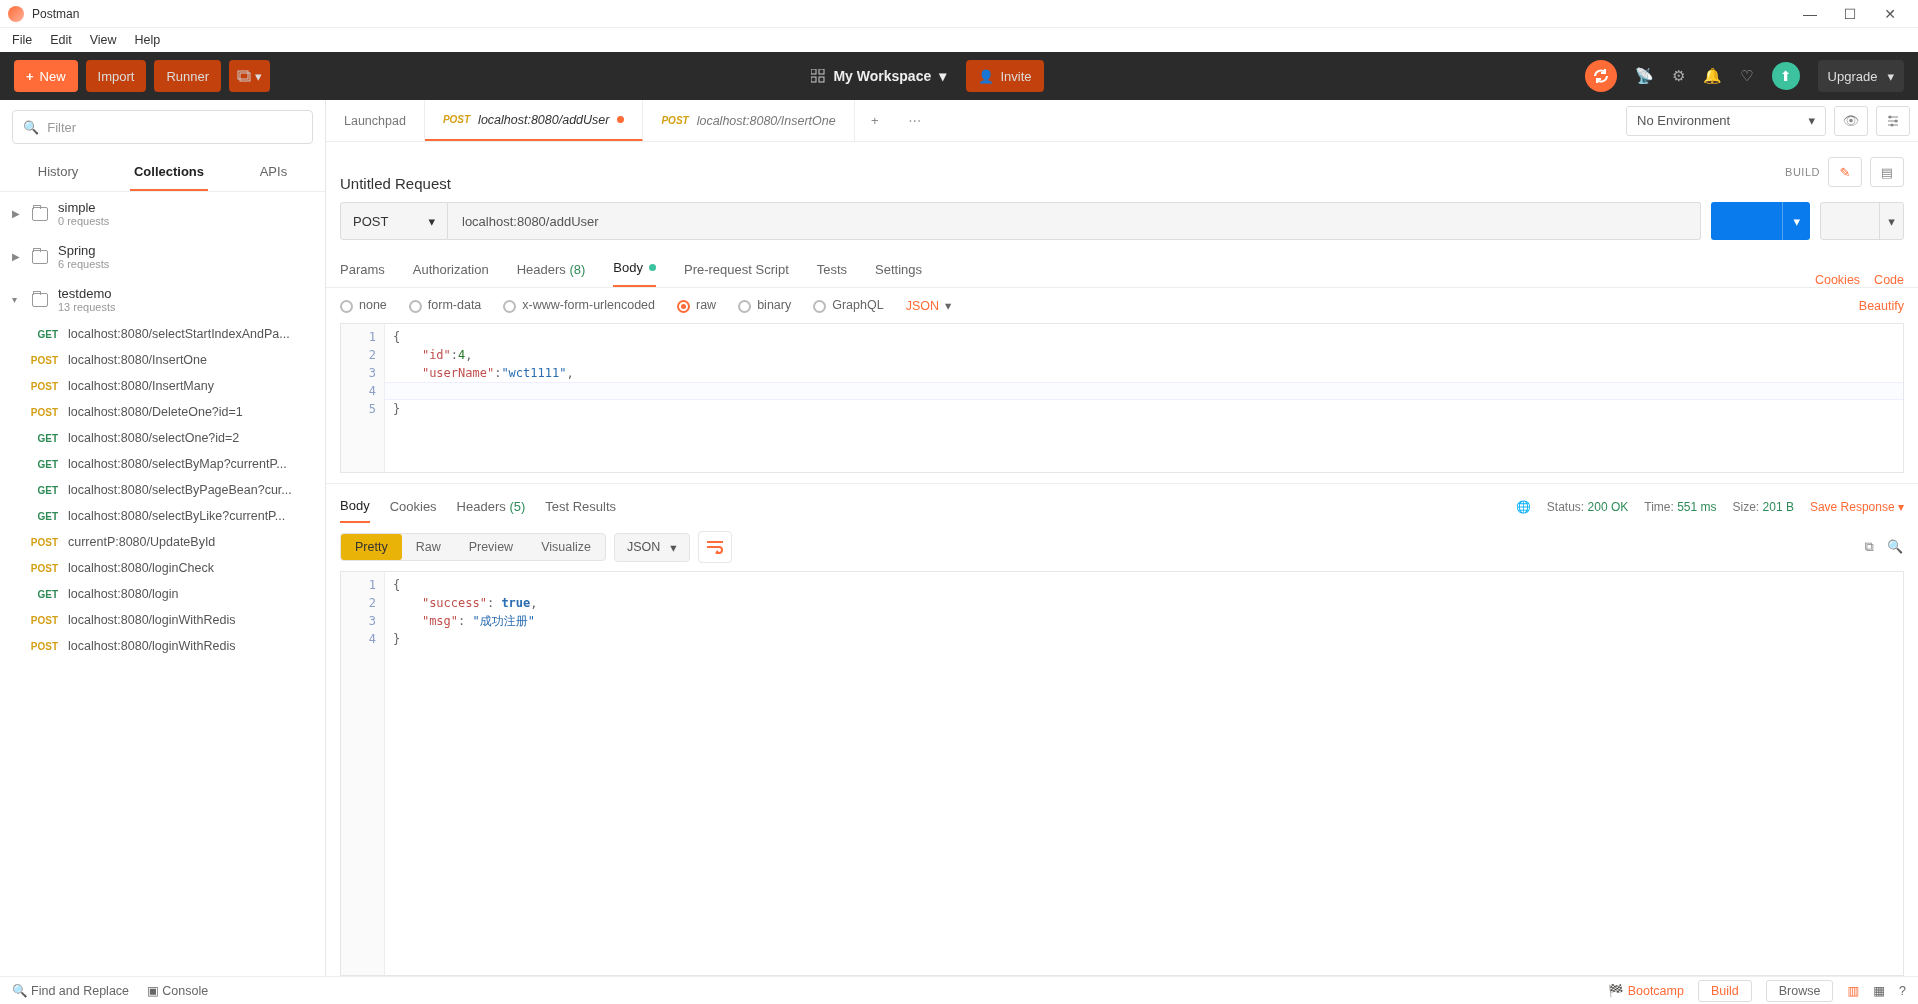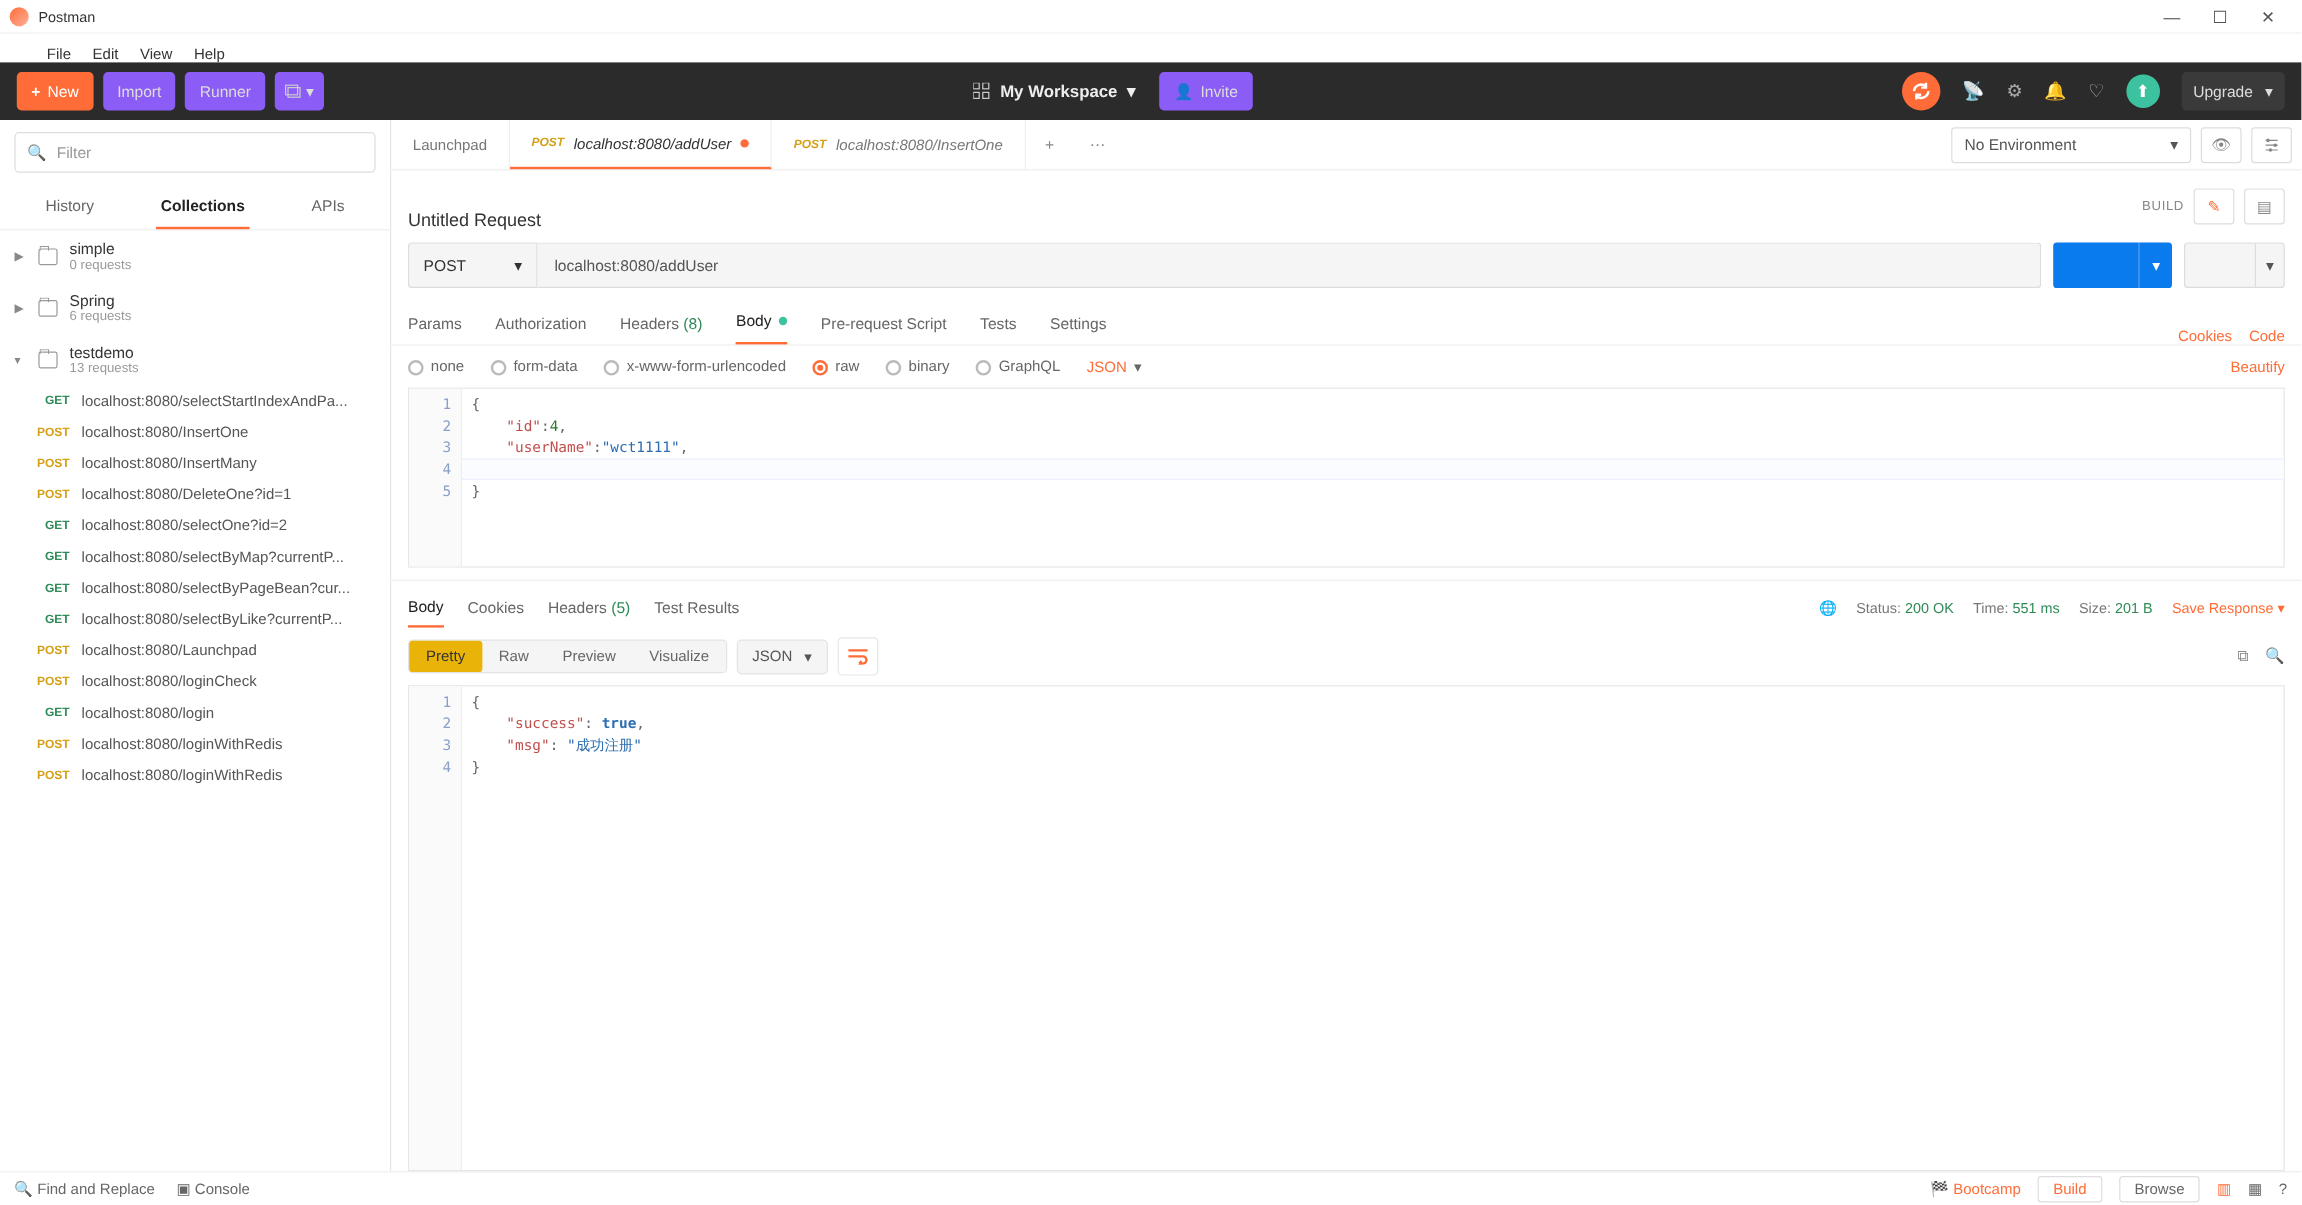--- a/index.html
+++ b/index.html
@@ -1,24 +1,24 @@
 <!DOCTYPE html>
 <html><head>
 <meta charset="utf-8">
 <style>
 * { box-sizing: border-box; margin: 0; padding: 0; }
 body { font-family: "Segoe UI", Arial, sans-serif; font-size: 13px; color: #333; background: #fff; overflow: hidden; }
 .titlebar { height: 28px; display: flex; align-items: center; padding: 0 8px; background: #fff; border-bottom: 1px solid #eee; }
 .titlebar .logo { width: 16px; height: 16px; border-radius: 50%; background: linear-gradient(135deg,#ff6c37,#ffb199); margin-right: 8px; }
 .titlebar .title { flex: 1; font-size: 12px; color: #333; }
 .titlebar .winbtn { width: 40px; text-align: center; color: #555; font-size: 14px; }
-.menubar { height: 24px; display: flex; align-items: flex-end; gap: 18px; padding: 0 12px; background: #fff; margin-left: 27px; }
+.menubar { height: 24px; display: flex; align-items: center; gap: 18px; padding: 0 12px; background: #fff; }
 .menubar span { font-size: 12.5px; color: #333; cursor: default; }
 .toolbar { height: 48px; background: #2b2b2b; display: flex; align-items: center; padding: 0 14px; gap: 8px; }
-.btn { height: 32px; display: inline-flex; align-items: center; padding: 0 12px; border-radius: 4px; font-size: 13px; color: #ddd; background: #8b5cf6; border: none; cursor: default; }
+.btn { height: 32px; display: inline-flex; align-items: center; padding: 0 12px; border-radius: 4px; font-size: 13px; color: #ddd; background: #c2410c; border: none; cursor: default; }
 .btn.orange { background: #ff6c37; color: #fff; }
 .btn .plus { margin-right: 6px; font-weight: bold; }
 .toolbar .spacer { flex: 1; }
 .workspace-sel { display: flex; align-items: center; gap: 8px; color: #eee; font-size: 14px; font-weight: 600; }
 .toolbar .right { display: flex; align-items: center; gap: 18px; margin-left: auto; }
 .icon-circ { width: 32px; height: 32px; border-radius: 50%; background: #ff6c37; display: flex; align-items: center; justify-content: center; }
 .hicon { color: #aaa; font-size: 15px; }
 .avatar { width: 28px; height: 28px; border-radius: 50%; background: #3cc29e; display: flex; align-items: center; justify-content: center; color: #fff; font-size: 14px; }
 .upgrade { background: #3a3a3a; color: #ddd; height: 32px; padding: 0 10px; border-radius: 4px; display: flex; align-items: center; gap: 10px; }
 .main { display: flex; height: calc(100vh - 28px - 24px - 48px - 28px); }
@@ -239,21 +239,21 @@
       <div class="req-item">
           <span class="method get">GET</span>
           <span>localhost:8080/selectByPageBean?cur...</span>
         </div>
       <div class="req-item">
           <span class="method get">GET</span>
           <span>localhost:8080/selectByLike?currentP...</span>
         </div>
       <div class="req-item">
           <span class="method post">POST</span>
-          <span>localhost:8080/Launchpad</span>
+          <span>currentP:8080/UpdateById</span>
         </div>
       <div class="req-item">
           <span class="method post">POST</span>
           <span>localhost:8080/loginCheck</span>
         </div>
       <div class="req-item">
           <span class="method get">GET</span>
           <span>localhost:8080/login</span>
         </div>
       <div class="req-item">

